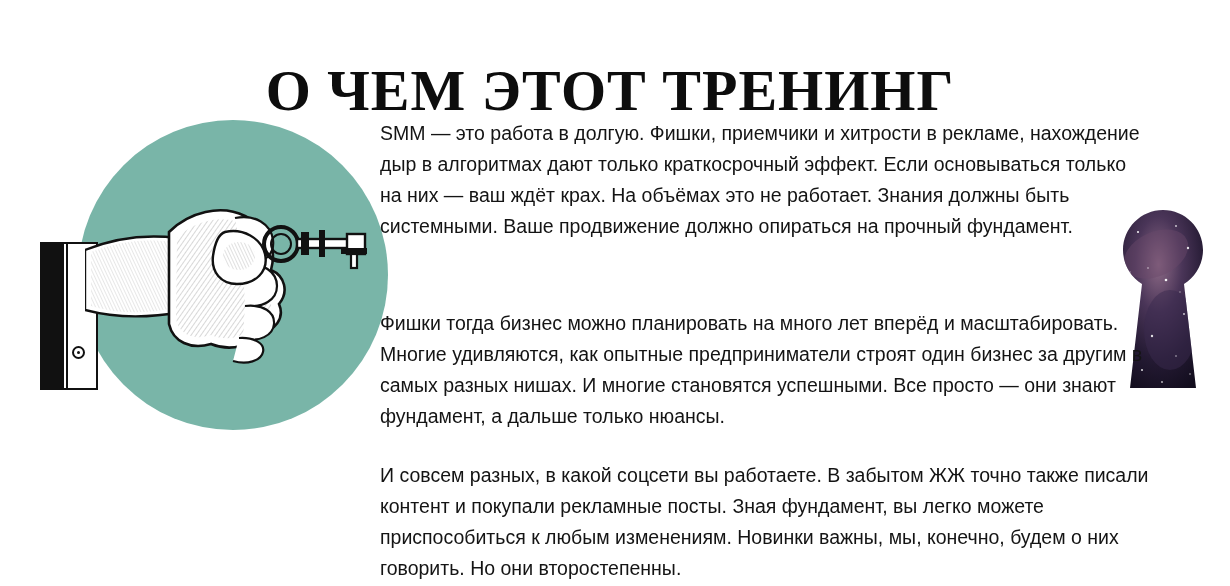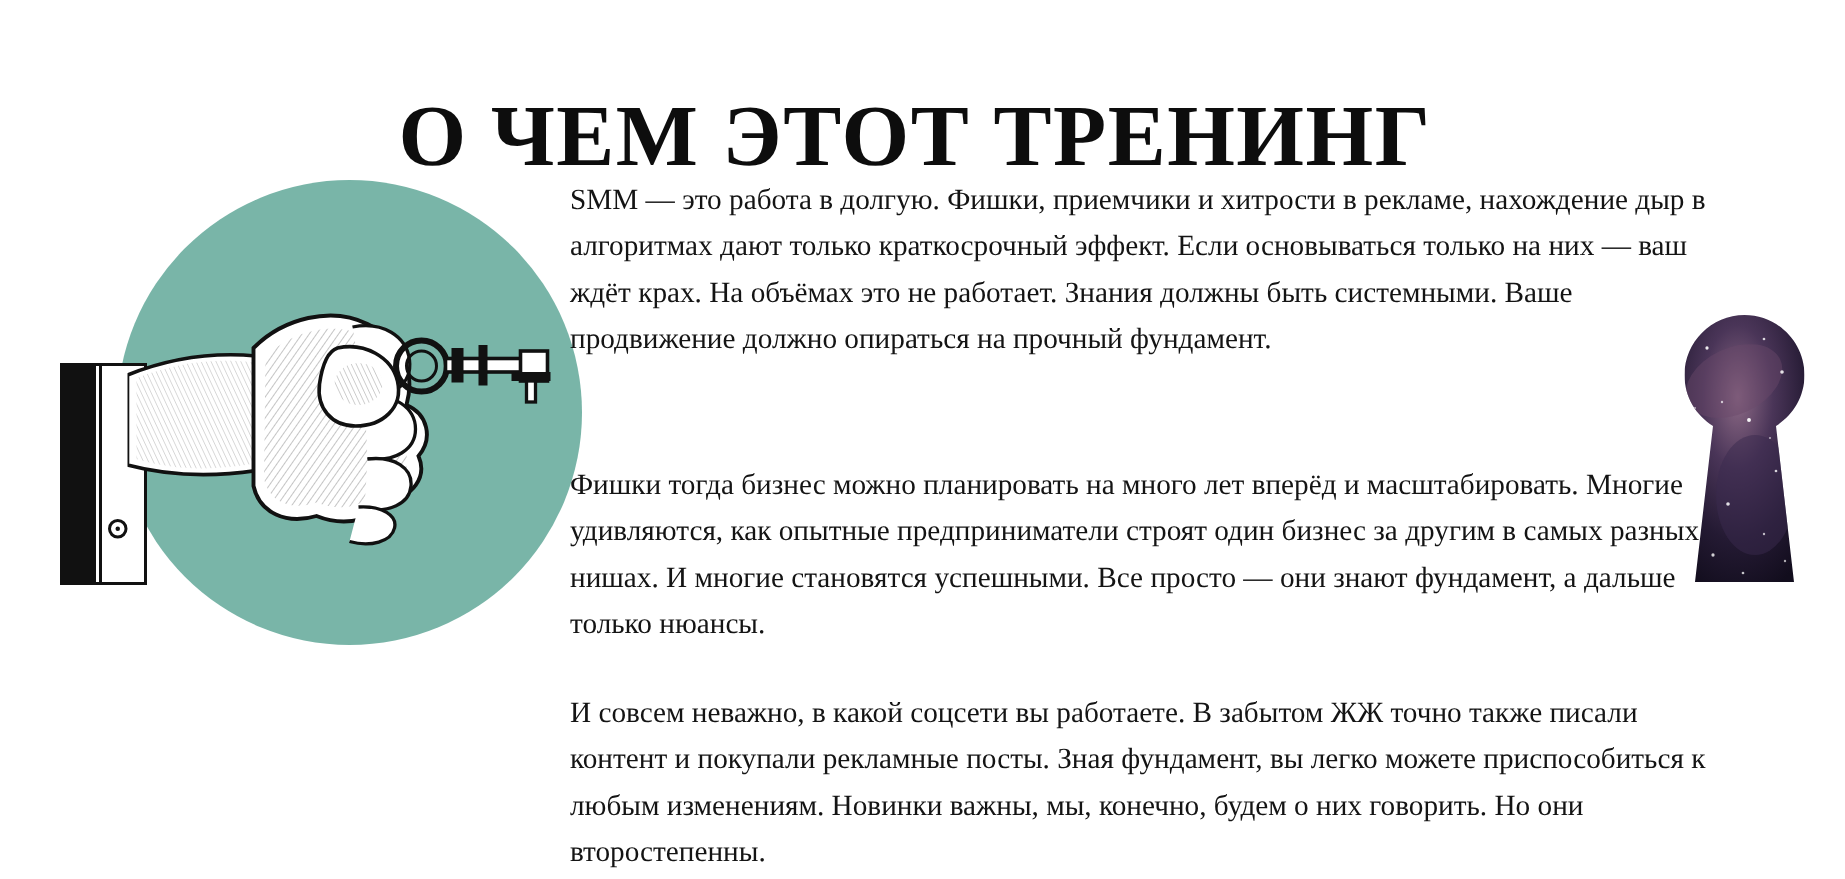--- a/index.html
+++ b/index.html
@@ -112,21 +112,21 @@
   }
 
   
   .text-column {
     position: absolute;
     left: 380px;
     top: 118px;
     width: 770px;
   }
   .para {
-    font-family: Liberation Serif, serif;
+    font-family: Liberation Sans, sans-serif;
     font-size: 19.5px;
     line-height: 31px;
     color: #141414;
     text-align: left;
     margin: 0;
   }
   .gap-1 { height: 66px; }
   .gap-2 { height: 28px; }
 </style>
 </head>
@@ -217,14 +217,14 @@
     <circle cx="12" cy="62" r="0.7" fill="#ffffff" opacity="0.6"></circle>
     <circle cx="62" cy="82" r="0.7" fill="#ffffff" opacity="0.6"></circle>
   </g>
 </svg>
 
 <div class="text-column">
   <p class="para">SMM — это работа в долгую. Фишки, приемчики и хитрости в рекламе, нахождение дыр в алгоритмах дают только краткосрочный эффект. Если основываться только на них — ваш ждёт крах. На объёмах это не работает. Знания должны быть системными. Ваше продвижение должно опираться на прочный фундамент.</p>
   <div class="gap-1"></div>
   <p class="para">Фишки тогда бизнес можно планировать на много лет вперёд и масштабировать. Многие удивляются, как опытные предприниматели строят один бизнес за другим в самых разных нишах. И многие становятся успешными. Все просто — они знают фундамент, а дальше только нюансы.</p>
   <div class="gap-2"></div>
-  <p class="para">И совсем неважно, в какой соцсети вы работаете. В забытом ЖЖ точно также писали контент и покупали рекламные посты. Зная фундамент, вы легко можете приспособиться к любым изменениям. Новинки важны, мы, конечно, будем о них говорить. Но они второстепенны.</p>
+  <p class="para">И совсем разных, в какой соцсети вы работаете. В забытом ЖЖ точно также писали контент и покупали рекламные посты. Зная фундамент, вы легко можете приспособиться к любым изменениям. Новинки важны, мы, конечно, будем о них говорить. Но они второстепенны.</p>
 </div>
 
 </body></html>

